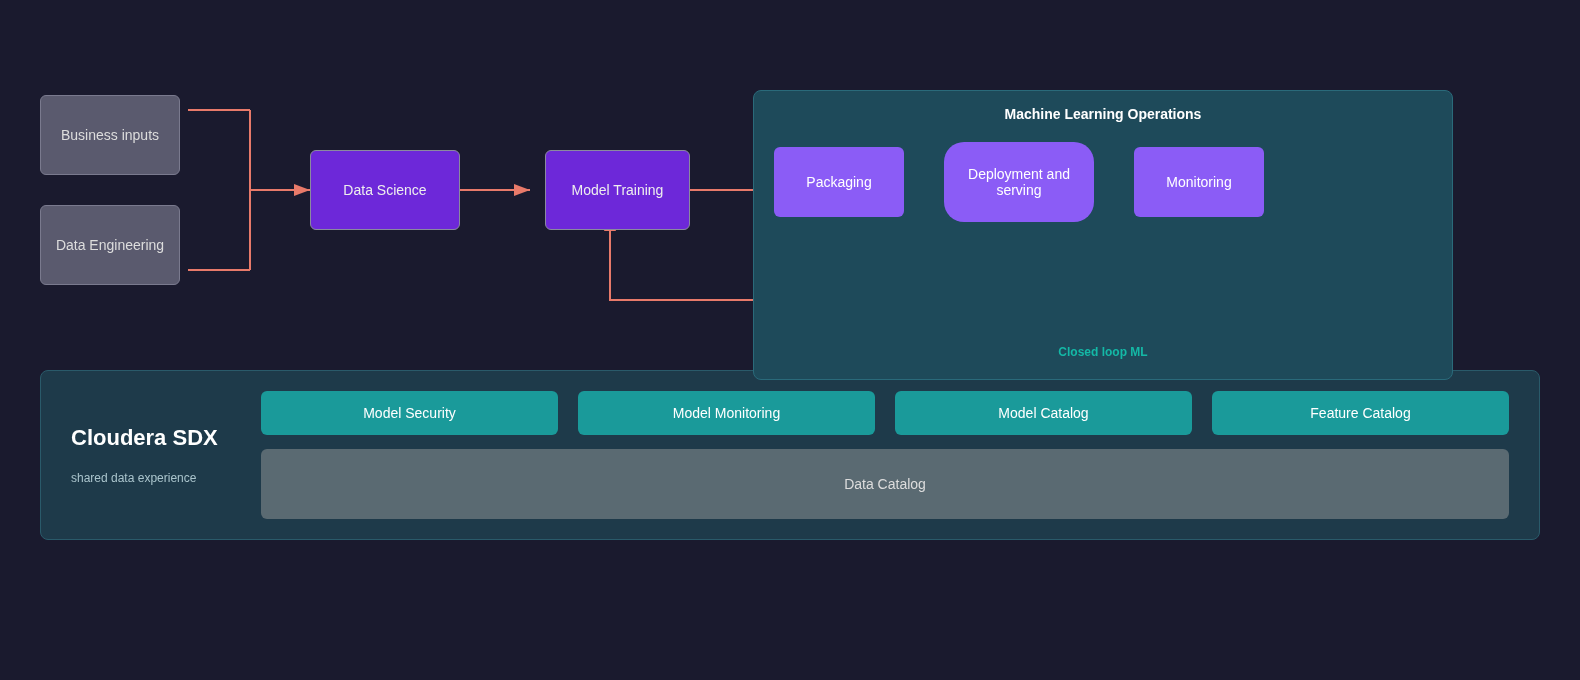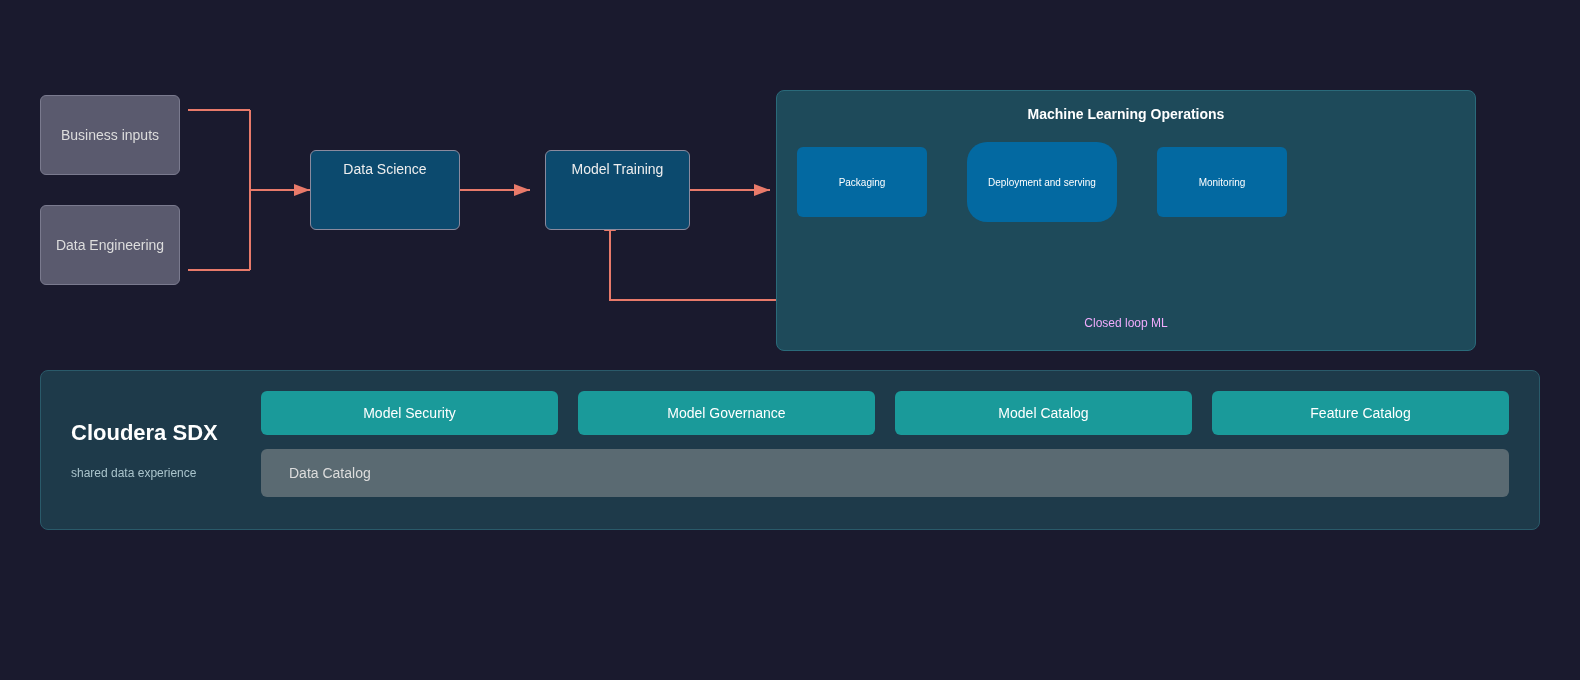--- a/index.html
+++ b/index.html
@@ -49,43 +49,43 @@
       align-items: center;
       justify-content: center;
       text-align: center;
       color: #ddd;
       font-size: 14px;
       padding: 10px;
     }
 
     
     .flow-box-gray {
-      background: #0c4a6e;
+      background: #6d28d9;
       border: 1px solid #8a8a9e;
       border-radius: 6px;
       display: flex;
-      align-items: flex-start;
+      align-items: center;
       justify-content: center;
       text-align: center;
       color: #eee;
       font-size: 14px;
       padding: 10px 16px;
     }
 
     
     .flow-box-teal {
-      background: #0369a1;
+      background: #8b5cf6;
       border: none;
       border-radius: 6px;
       display: flex;
       align-items: center;
       justify-content: center;
       text-align: center;
       color: #fff;
-      font-size: 10px;
+      font-size: 14px;
       padding: 10px 12px;
     }
 
     
     .ml-ops-container {
       background: #1e4a5a;
       border: 1px solid #2a6a7a;
       border-radius: 8px;
       padding: 15px 20px 20px 20px;
       position: relative;
@@ -101,25 +101,26 @@
       width: 100%;
       margin-bottom: 20px;
     }
     .ml-ops-boxes {
       display: flex;
       align-items: center;
       gap: 0;
     }
 
     .closed-loop-label {
-      color: #f0abfc;
+      color: #14b8a6;
       font-size: 12px;
       text-align: center;
       width: 100%;
       margin-top: 14px;
+      font-weight: bold;
     }
 
     
     .bottom-section {
       background: #1e3a4a;
       border: 1px solid #2a5a6a;
       border-radius: 8px;
       display: flex;
       align-items: stretch;
       padding: 20px 30px;
@@ -165,24 +166,24 @@
       display: flex;
       align-items: center;
       justify-content: center;
       flex: 1;
     }
     .sdx-gray-box {
       background: #5a6a72;
       border-radius: 6px;
       color: #ddd;
       font-size: 14px;
-      padding: 16px 28px;
-      display: flex;
-      align-items: center;
-      justify-content: flex-start;
+      padding: 27px 28px;
+      display: flex;
+      align-items: center;
+      justify-content: center;
       flex: 1;
     }
     .arrow-salmon-no-marker {
       stroke: #e87a6a;
       stroke-width: 2;
       fill: none;
     }
   </style>
 </head>
 <body>
@@ -234,21 +235,21 @@
         <span>Data Science</span>
       </div>
     </div>
 
     <div style="position:absolute; left:490px; top:120px; width:160px; height:80px;padding-left:15px;">
       <div class="flow-box-gray" style="width:100%; height:100%;">
         <span>Model Training</span>
       </div>
     </div>
 
-    <div style="position:absolute; left:736px; top:60px; width:700px; height:261px;">
+    <div style="position:absolute; left:713px; top:60px; width:700px; height:290px;">
       <div class="ml-ops-container" style="width:100%; height:100%;">
         <div class="ml-ops-title">Machine Learning Operations</div>
         <div class="ml-ops-boxes">
           <div class="flow-box-teal" style="width:130px; height:70px;">
             <span>Packaging</span>
           </div>
           <div style="width:40px;"></div>
           <div class="flow-box-teal" style="width:150px; height:80px;border-radius:20px;">
             <span>Deployment and serving</span>
           </div>
@@ -266,21 +267,21 @@
     <div class="sdx-label">
       <div class="sdx-title">Cloudera SDX</div>
       <div class="sdx-subtitle">shared data experience</div>
     </div>
     <div class="sdx-content">
       <div class="sdx-top-row">
         <div class="sdx-teal-box">
           <span>Model Security</span>
         </div>
         <div class="sdx-teal-box">
-          <span>Model Governance</span>
+          <span>Model Monitoring</span>
         </div>
         <div class="sdx-teal-box">
           <span>Model Catalog</span>
         </div>
         <div class="sdx-teal-box">
           <span>Feature Catalog</span>
         </div>
       </div>
       <div class="sdx-bottom-row">
         <div class="sdx-gray-box">

